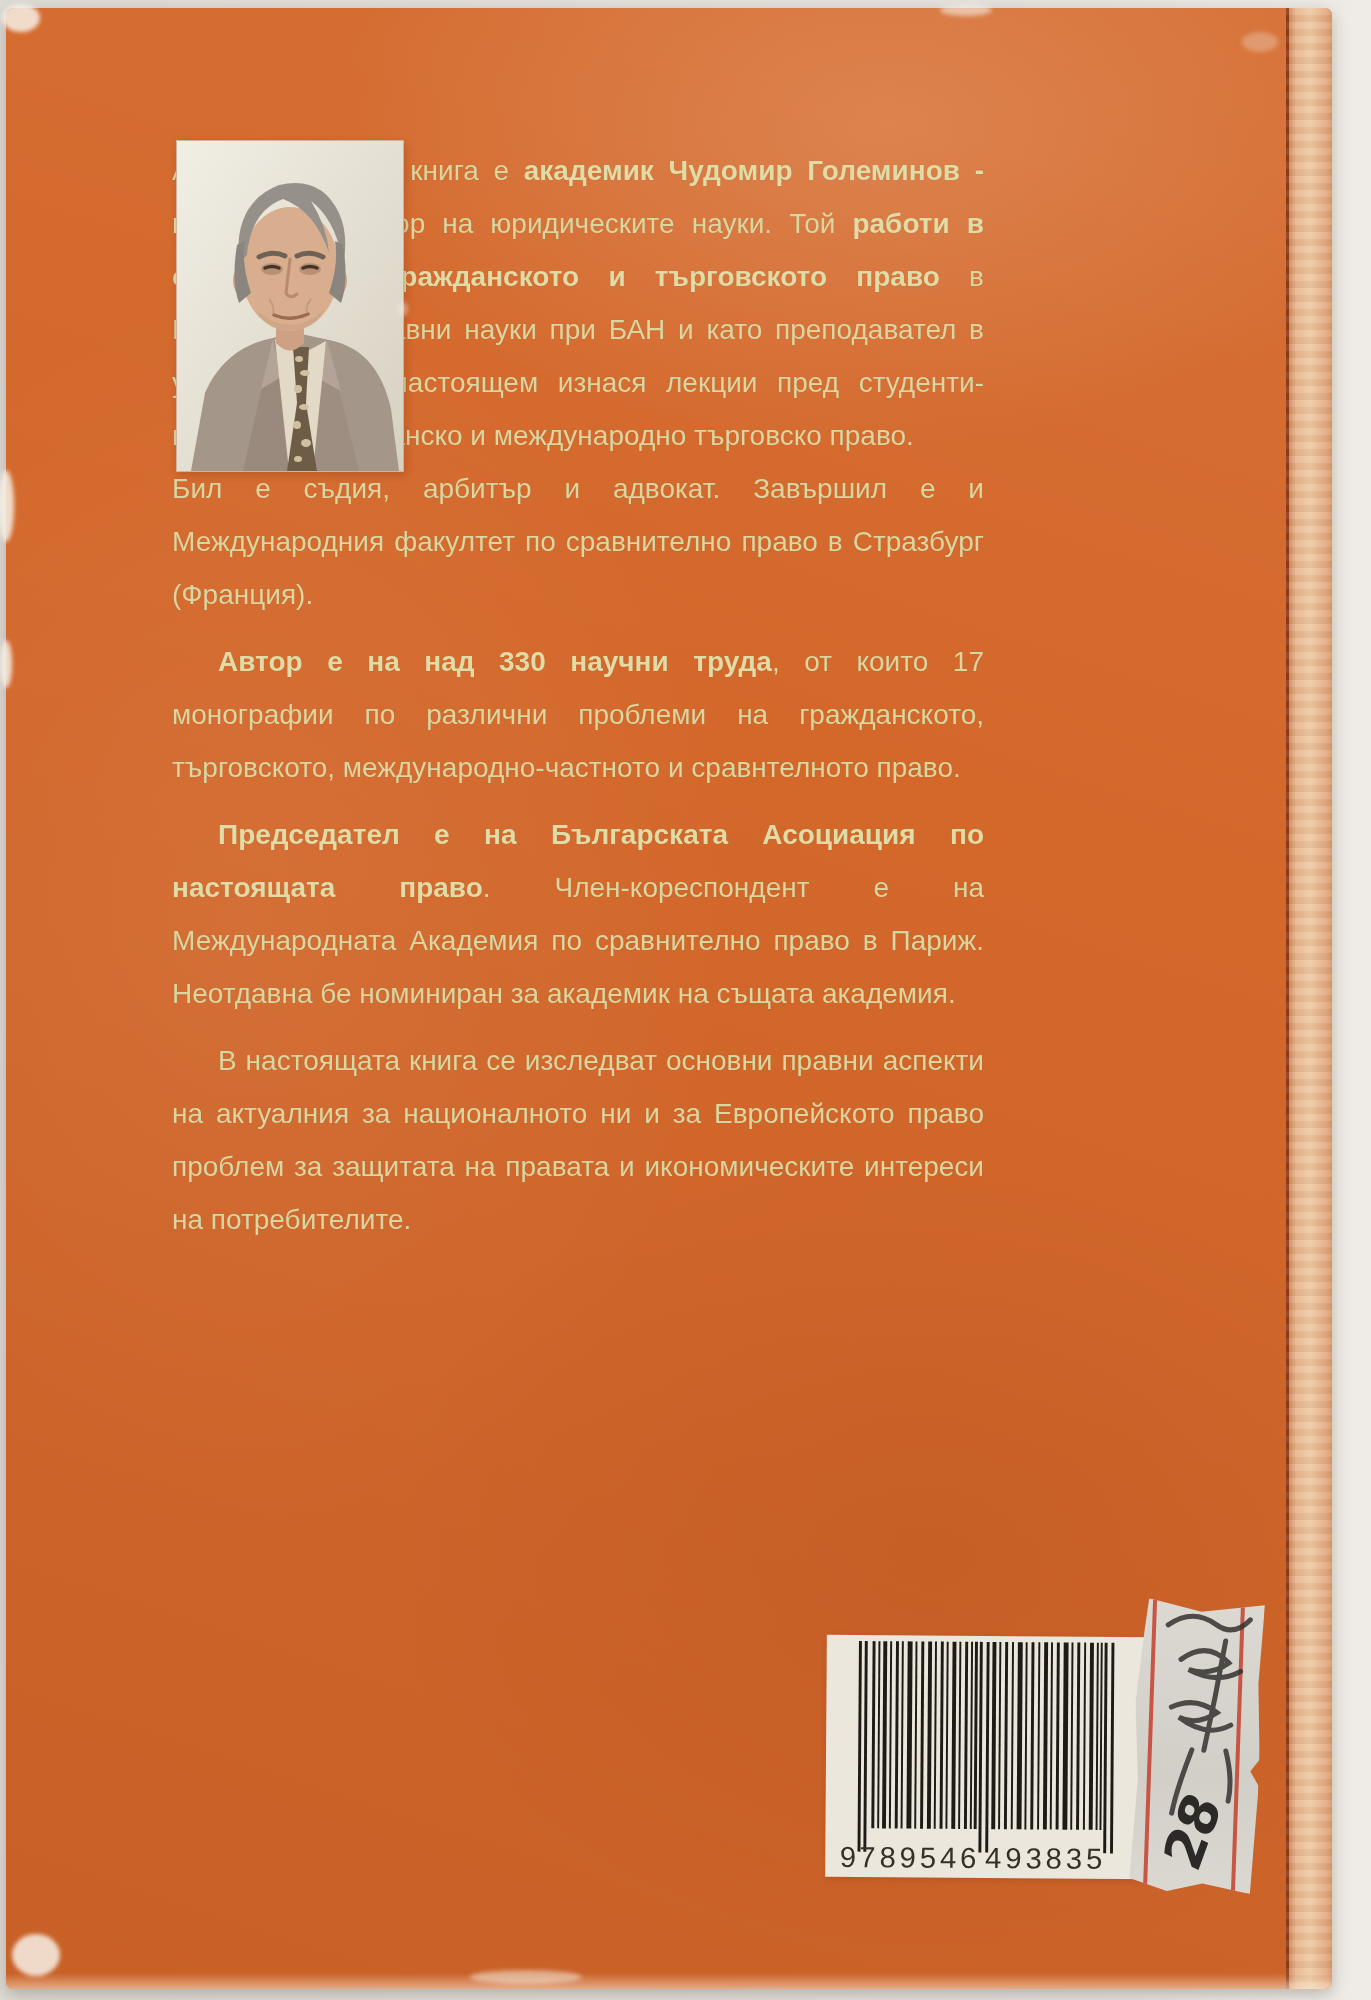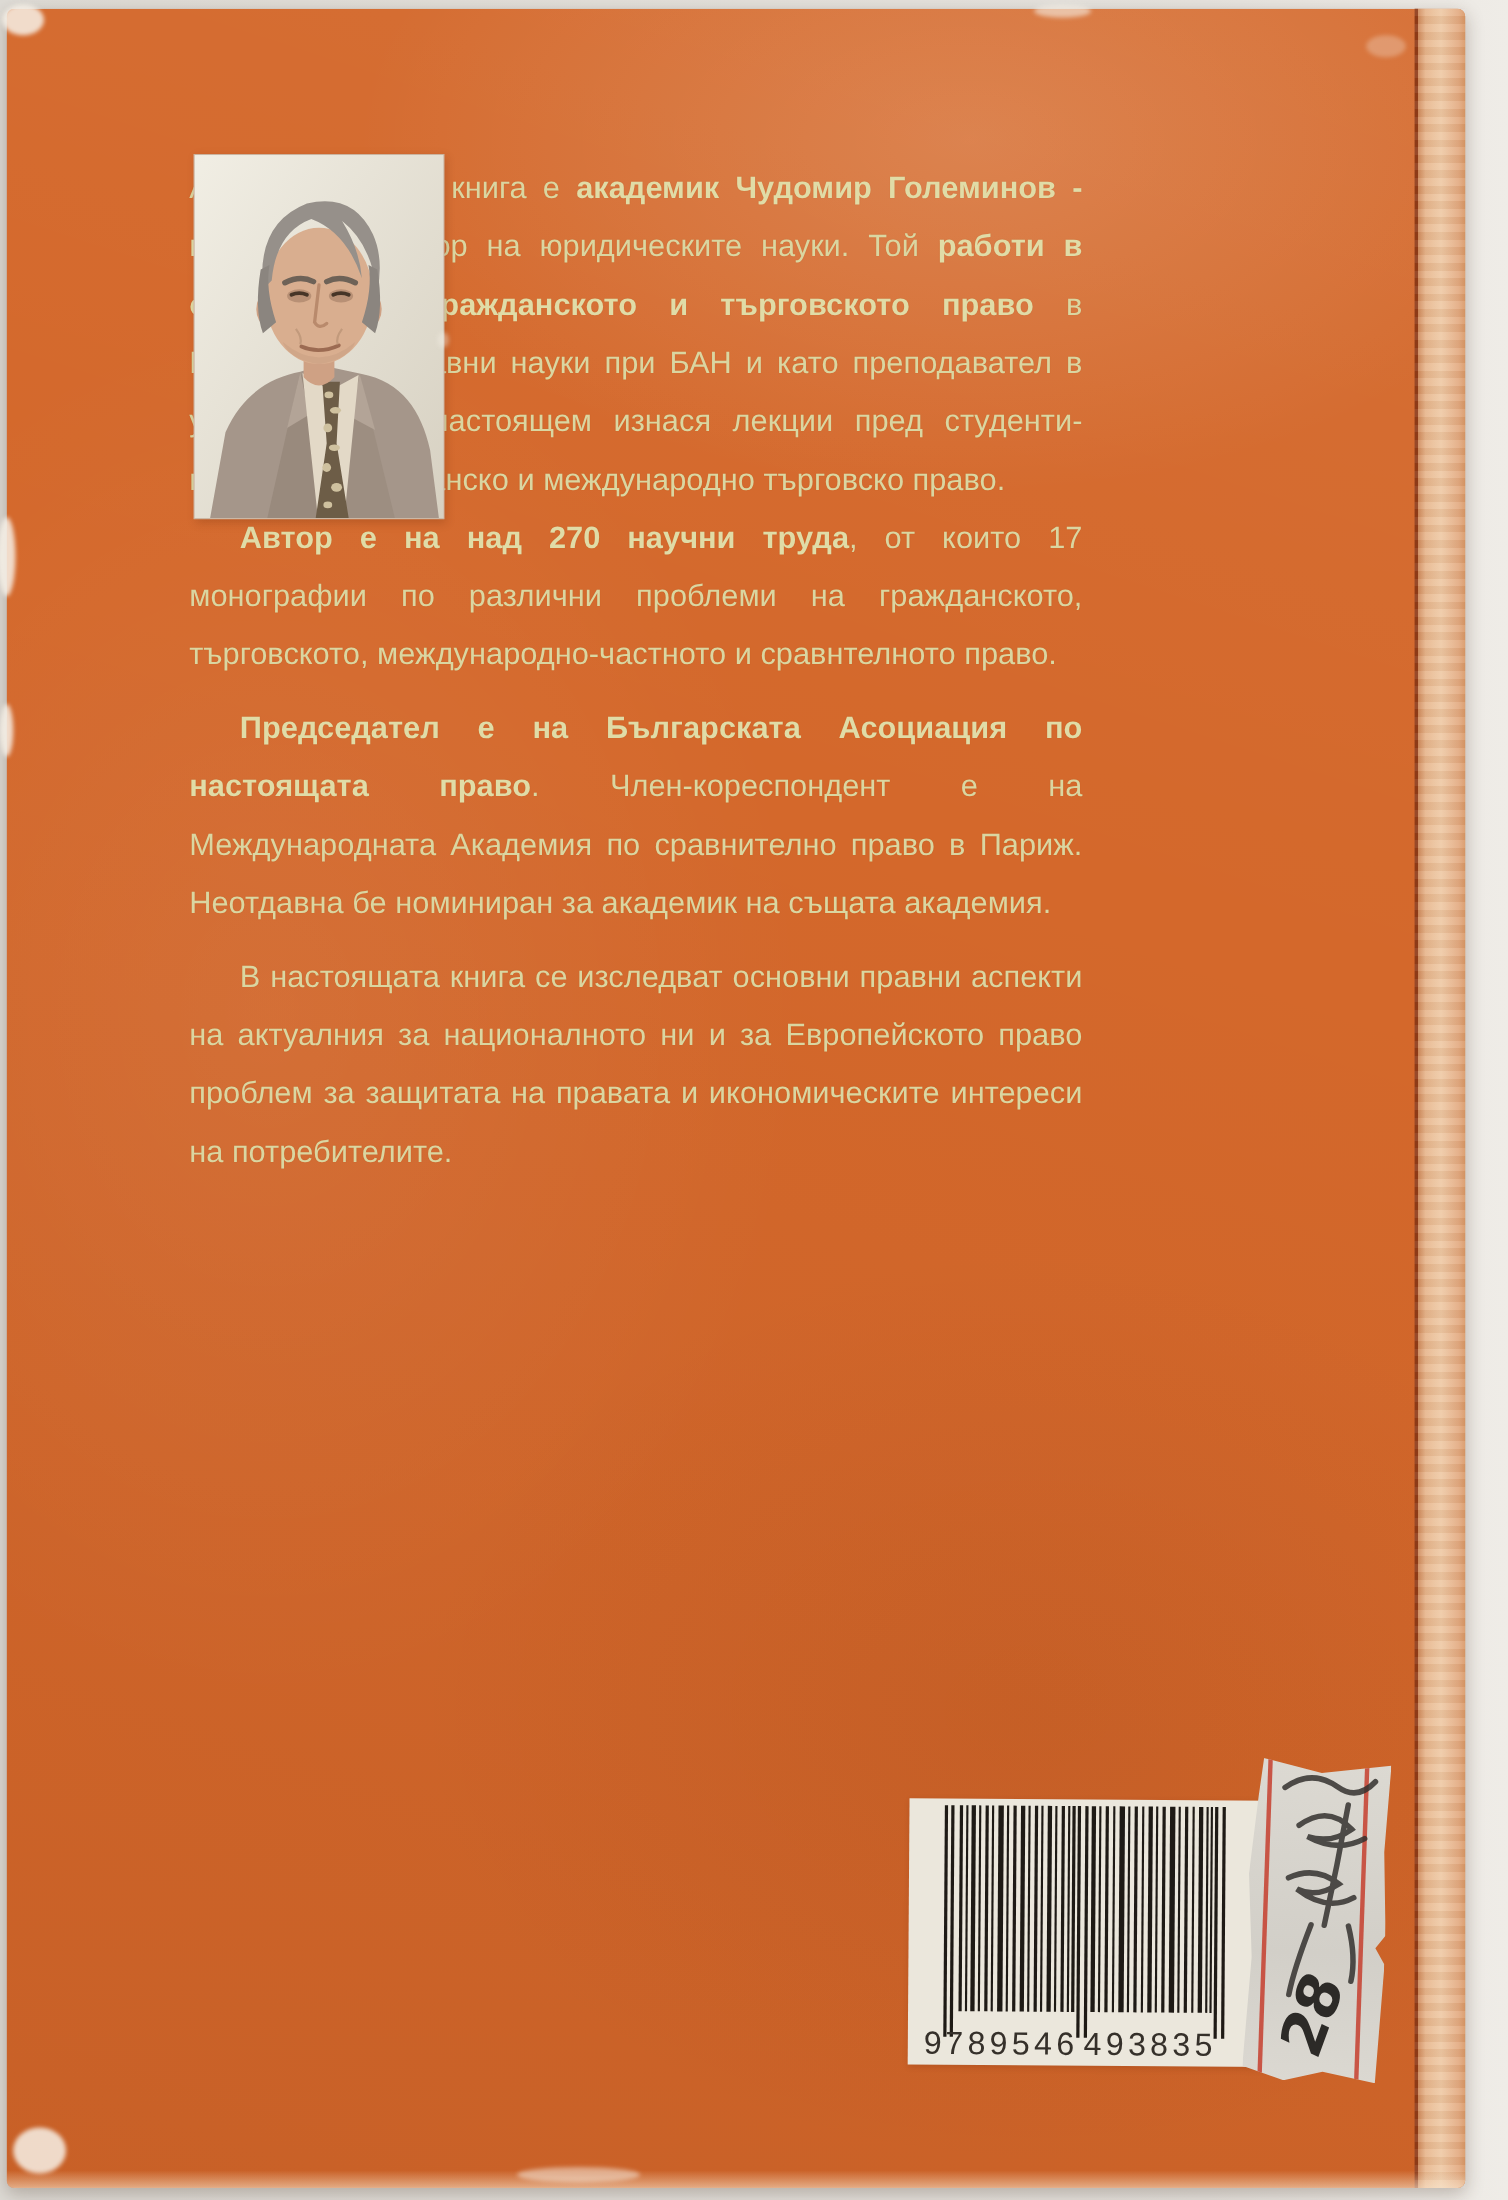--- a/index.html
+++ b/index.html
@@ -110,21 +110,22 @@
           <path d="M126 127 Q133 124 140 127" stroke="#463527" stroke-width="3.5" fill="none" stroke-linecap="round"></path>
 
           <path d="M113 118 L109 152 Q113 159 120 153" stroke="#b98a6c" stroke-width="3" fill="none" stroke-linecap="round"></path>
           <path d="M97 174 Q113 181 131 173" stroke="#9c6b52" stroke-width="3.5" fill="none" stroke-linecap="round"></path>
           <path d="M92 158 Q98 166 96 172" stroke="#c29a7c" stroke-width="2" fill="none"></path>
           <path d="M134 158 Q128 166 130 172" stroke="#c29a7c" stroke-width="2" fill="none"></path>
         </svg>
       </div>
 
       <p class="p-beside"><span>Авторът на тази книга е </span><span class="b">академик Чудомир Големинов - професор</span><span>, доктор на юридическите науки. Той </span><span class="b">работи в областта на гражданското и търговското право</span><span> в Института за правни науки при БАН и като преподавател в университет. Понастоящем изнася лекции пред студенти-юристи по гражданско и международно търговско право.</span></p>
-      <p class="p-ind"><span class="b">Автор е на над 270 научни труда</span><span>, от които 17 монографии по различни проблеми на гражданското, търговското, международно-частното и сравнтелното право.</span></p>
+      <p class="p-cont"><span>Бил е съдия, арбитър и адвокат. Завършил е и Международния факултет по сравнително право в Стразбург (Франция).</span></p>
+      <p class="p-ind"><span class="b">Автор е на над 330 научни труда</span><span>, от които 17 монографии по различни проблеми на гражданското, търговското, международно-частното и сравнтелното право.</span></p>
       <p class="p-ind"><span class="b">Председател е на Българската Асоциация по настоящата право</span><span>. Член-кореспондент е на Международната Академия по сравнително право в Париж. Неотдавна бе номиниран за академик на същата академия.</span></p>
       <p class="p-ind"><span>В настоящата книга се изследват основни правни аспекти на актуалния за националното ни и за Европейското право проблем за защитата на правата и икономическите интереси на потребителите.</span></p>
     </div>
 
     <div class="barcode">
       <svg viewBox="0 0 306 240" aria-hidden="true">
         <g fill="#1e1a15">
 
           <rect x="26" y="2" width="3" height="216"></rect>
             <rect x="32" y="2" width="3" height="216"></rect>

